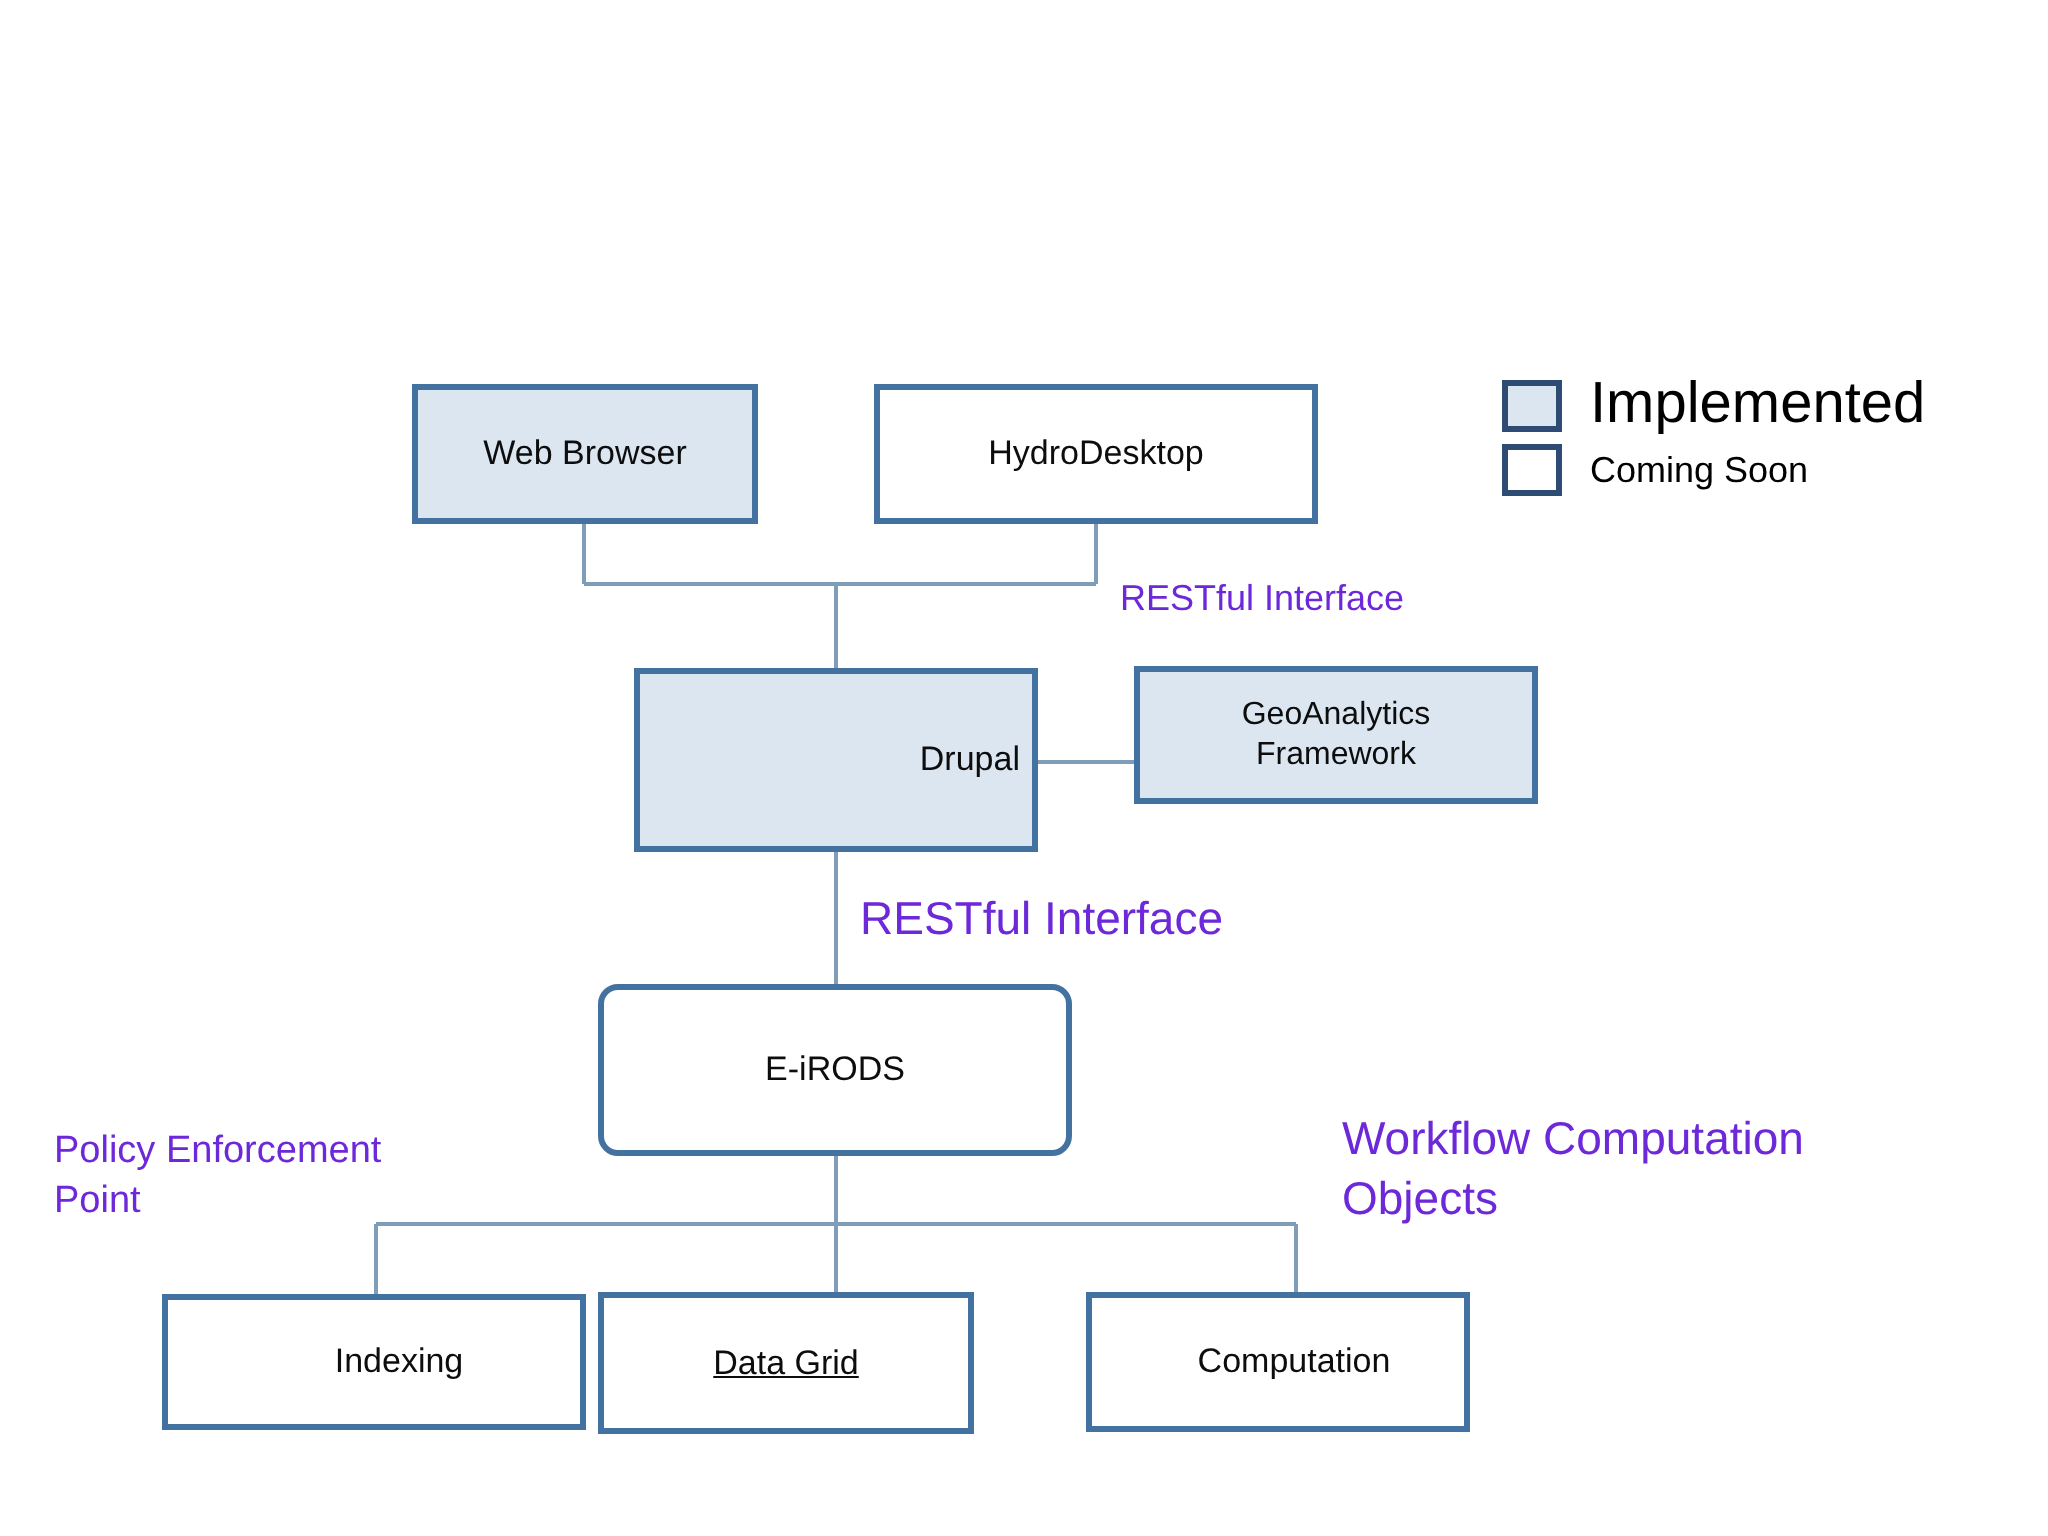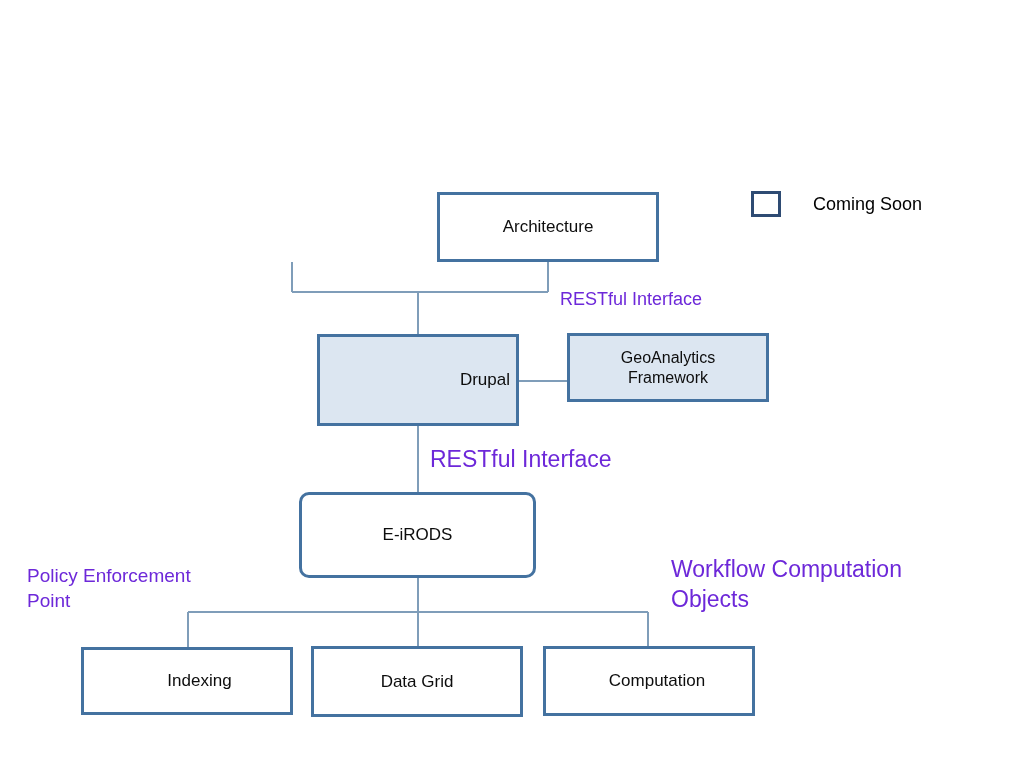--- a/index.html
+++ b/index.html
@@ -72,22 +72,22 @@
     white-space: pre-line;
   }
 
   
   #node-web-browser   { left: 206px; top: 192px; width: 173px; height: 70px; }
   #node-hydrodesktop  { left: 437px; top: 192px; width: 222px; height: 70px; }
   #node-drupal        { left: 317px; top: 334px; width: 202px; height: 92px; justify-content: flex-end; }
   #node-geoanalytics  { left: 567px; top: 333px; width: 202px; height: 69px; font-size: 16px; }
   #node-eirods        { left: 299px; top: 492px; width: 237px; height: 86px; border-radius: 10px; }
   #node-indexing      { left: 81px;  top: 647px; width: 212px; height: 68px; padding-left: 25px; }
-  #node-datagrid      { left: 311px; top: 646px; width: 212px; height: 71px; }
-  #node-computation   { left: 543px; top: 646px; width: 212px; height: 70px; padding-left: 16px; }
+  #node-datagrid      { left: 299px; top: 646px; width: 188px; height: 71px; text-decoration: underline; }
+  #node-computation   { left: 543px; top: 646px; width: 192px; height: 70px; padding-left: 16px; }
 
   
   .annotation {
     position: absolute;
     color: #6d28d9;
     font-weight: 400;
     white-space: pre-line;
     line-height: 1.3;
   }
   #ann-rest-top {
@@ -116,21 +116,21 @@
     position: absolute;
     left: 751px;
     top: 187px;
     width: 260px;
   }
   .legend-row {
     display: flex;
     align-items: center;
   }
   #legend-row-implemented { height: 31px; }
-  #legend-row-coming      { height: 30px; margin-top: 2px; gap: 18px; }
+  #legend-row-coming      { height: 30px; margin-top: 2px; }
 
   .legend-swatch {
     box-sizing: border-box;
     width: 30px;
     height: 26px;
     border: 3px solid #2e4b73;
     flex: 0 0 auto;
   }
   .legend-swatch.implemented { background: #dce6f1; }
   .legend-swatch.coming      { background: #ffffff; }
@@ -166,23 +166,26 @@
       <path d="M 418 578 L 418 612"></path>
 
       <path d="M 188 612 L 648 612"></path>
 
       <path d="M 188 612 L 188 647"></path>
       <path d="M 418 612 L 418 646"></path>
       <path d="M 648 612 L 648 646"></path>
     </g>
   </svg>
 
+  <div class="node implemented" id="node-web-browser">
+    <span class="node-label">Web Browser</span>
+  </div>
 
   <div class="node coming" id="node-hydrodesktop">
-    <span class="node-label">Architecture</span>
+    <span class="node-label">HydroDesktop</span>
   </div>
 
   <div class="node implemented" id="node-drupal">
     <span class="node-label">Drupal</span>
   </div>
 
   <div class="node implemented" id="node-geoanalytics">
     <span class="node-label">GeoAnalytics
 Framework</span>
   </div>
@@ -207,19 +210,23 @@
 
   <div class="annotation" id="ann-rest-mid">RESTful Interface</div>
 
   <div class="annotation" id="ann-policy">Policy Enforcement
 Point</div>
 
   <div class="annotation" id="ann-workflow">Workflow Computation
 Objects</div>
 
   <div id="legend">
+    <div class="legend-row" id="legend-row-implemented">
+      <span class="legend-swatch implemented"></span>
+      <span class="legend-text" id="legend-text-implemented">Implemented</span>
+    </div>
     <div class="legend-row" id="legend-row-coming">
       <span class="legend-swatch coming"></span>
       <span class="legend-text" id="legend-text-coming">Coming Soon</span>
     </div>
   </div>
 
 </div>
 
 </body></html>

